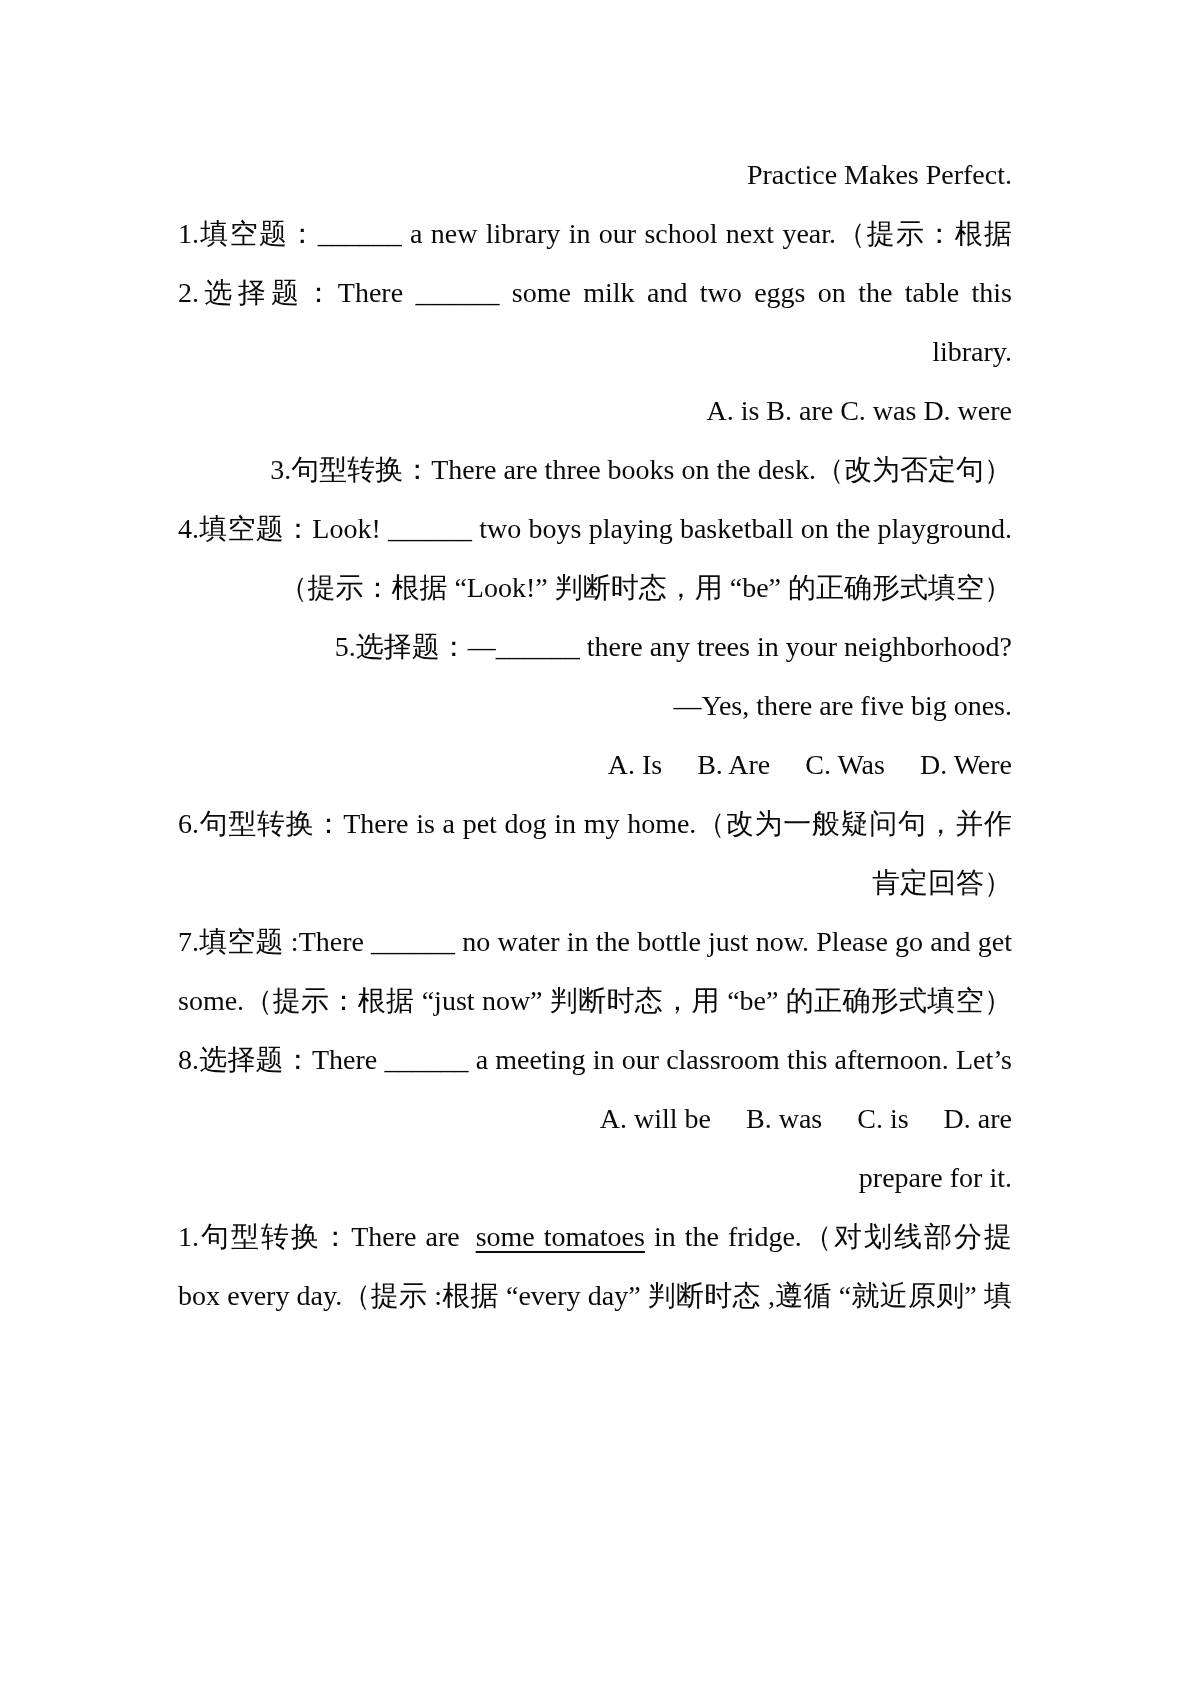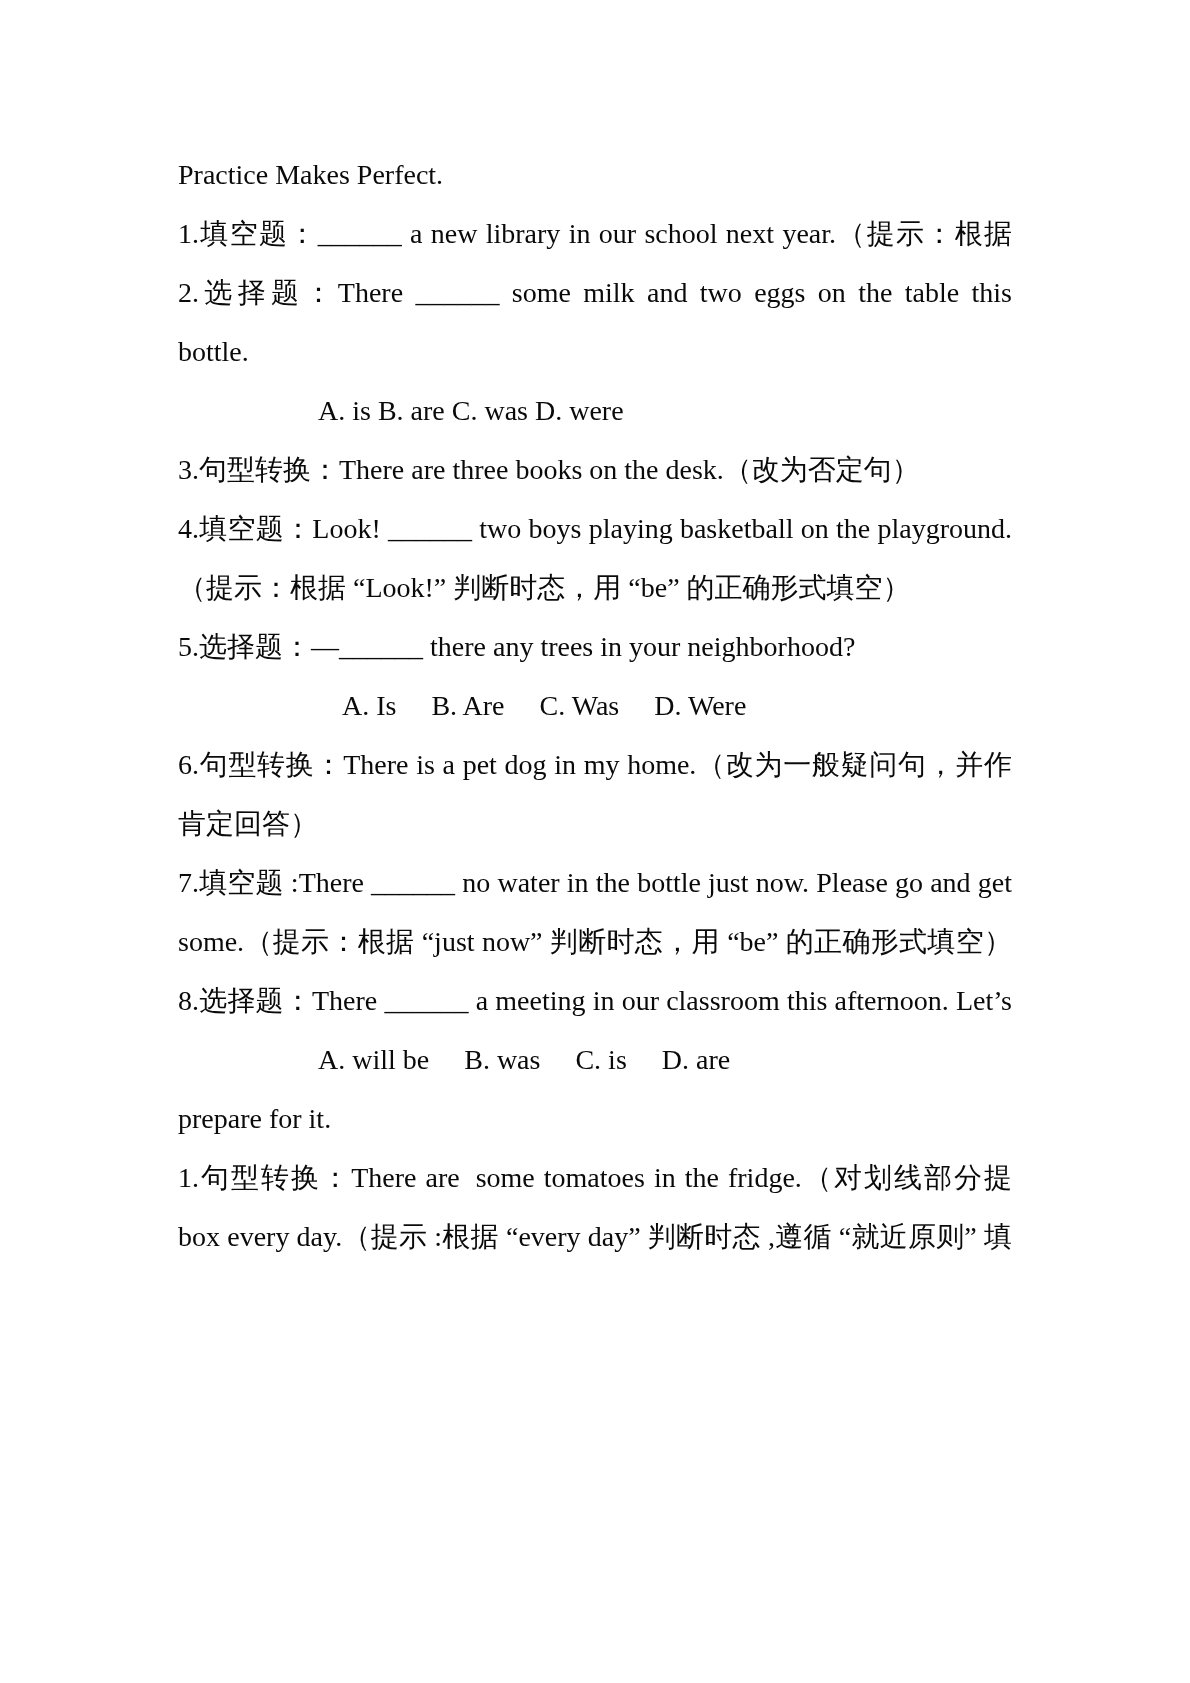--- a/index.html
+++ b/index.html
@@ -16,51 +16,54 @@
     padding: 145px 178px 40px 178px;
     font-family: "Liberation Serif", "DejaVu Serif", serif;
     font-size: 28px;
     color: #0a0a0a;
   }
   .ln {
     height: 59px;
     line-height: 59px;
     white-space: pre;        
     overflow: hidden;
+    text-align: right;
   }
   .just {
     white-space: normal;
     text-align: justify;
     text-align-last: justify; 
   }
   .ind1 { padding-left: 140px; }
   .ind2 { padding-left: 164px; }
   .u {
+    text-decoration: underline;
     text-underline-offset: 5px;
     margin-left: 7px;
   }
 </style>
 </head>
 <body>
 
 <div class="page">
   <div class="ln">Practice Makes Perfect.</div>
 
   <div class="ln just">1.填空题：______ a new library in our school next year.（提示：根据</div>
 
   <div class="ln just">2.选择题：There ______ some milk and two eggs on the table this</div>
-  <div class="ln">bottle.</div>
+  <div class="ln">library.</div>
   <div class="ln ind1">A. is B. are C. was D. were</div>
 
   <div class="ln">3.句型转换：There are three books on the desk.（改为否定句）</div>
 
   <div class="ln just">4.填空题：Look! ______ two boys playing basketball on the playground.</div>
   <div class="ln">（提示：根据 “Look!” 判断时态，用 “be” 的正确形式填空）</div>
 
   <div class="ln">5.选择题：—______ there any trees in your neighborhood?</div>
+  <div class="ln ind1">—Yes, there are five big ones.</div>
   <div class="ln ind2">A. Is     B. Are     C. Was     D. Were</div>
 
   <div class="ln just">6.句型转换：There is a pet dog in my home.（改为一般疑问句，并作</div>
   <div class="ln">肯定回答）</div>
 
   <div class="ln just">7.填空题 :There ______ no water in the bottle just now. Please go and get</div>
   <div class="ln just">some.（提示：根据 “just now” 判断时态，用 “be” 的正确形式填空）</div>
 
   <div class="ln just">8.选择题：There ______ a meeting in our classroom this afternoon. Let’s</div>
   <div class="ln ind1">A. will be     B. was     C. is     D. are</div>

